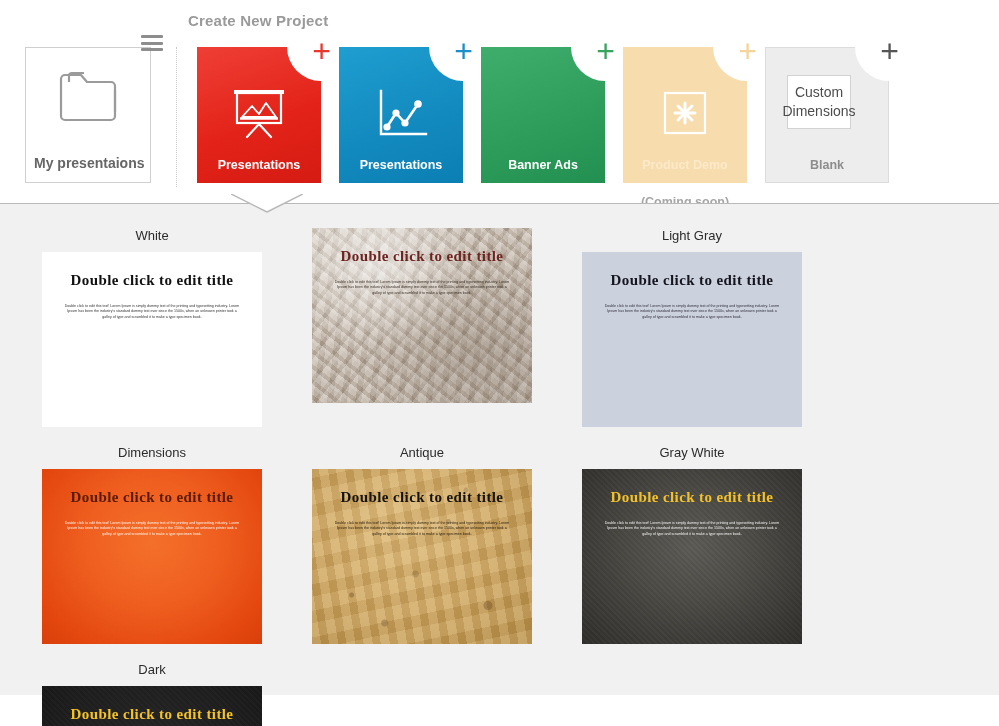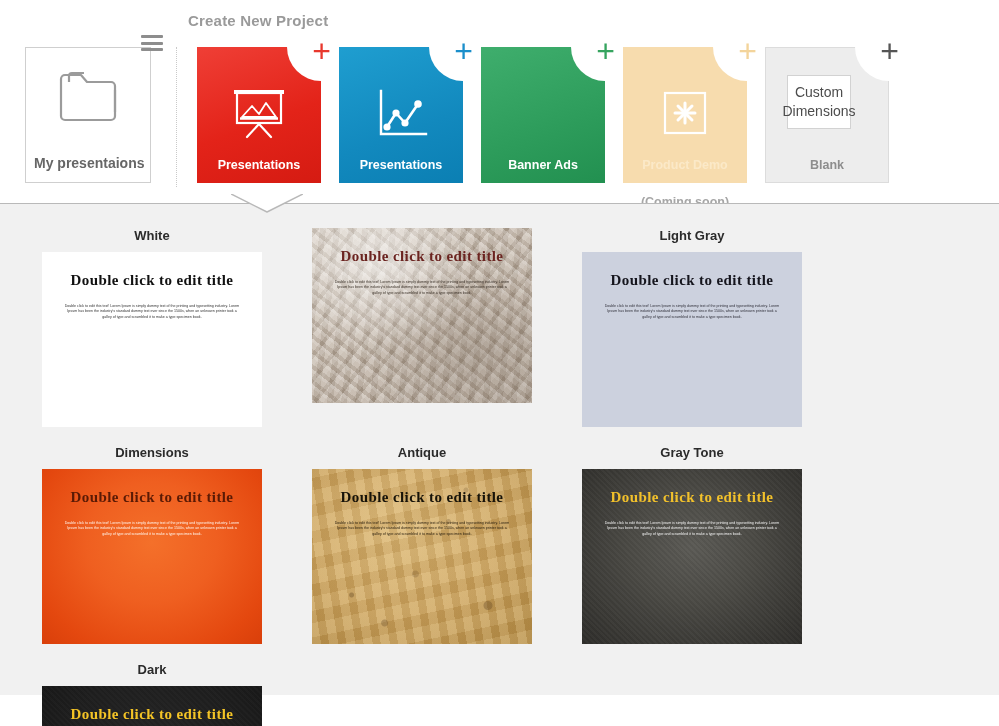--- a/index.html
+++ b/index.html
@@ -187,21 +187,21 @@
   }
   .theme {
     width: 236px;
     margin-left: 34px;
     margin-bottom: 18px;
   }
   .theme:nth-child(1) { margin-left: 34px; }
   .theme-name {
     text-align: center;
     font-size: 13px;
-    font-weight: bold;
+    font-weight: normal;
     color: #2b2b2b;
     margin-bottom: 9px;
   }
   .slide {
     position: relative;
     width: 220px; height: 175px;
     margin: 0 auto;
     overflow: hidden;
   }
   .slide .s-title {
@@ -421,21 +421,21 @@
 
     <div class="theme">
       <div class="theme-name">Antique</div>
       <div class="slide bg-antique">
         <div class="s-title">Double click to edit title</div>
         <div class="s-body">Double click to edit this text! Lorem Ipsum is simply dummy text of the printing and typesetting industry. Lorem Ipsum has been the industry's standard dummy text ever since the 1500s, when an unknown printer took a galley of type and scrambled it to make a type specimen book.</div>
       </div>
     </div>
 
     <div class="theme">
-      <div class="theme-name">Gray Tone</div>
+      <div class="theme-name">Gray White</div>
       <div class="slide bg-graytone">
         <div class="s-title">Double click to edit title</div>
         <div class="s-body">Double click to edit this text! Lorem Ipsum is simply dummy text of the printing and typesetting industry. Lorem Ipsum has been the industry's standard dummy text ever since the 1500s, when an unknown printer took a galley of type and scrambled it to make a type specimen book.</div>
       </div>
     </div>
 
     <div class="theme">
       <div class="theme-name">Dark</div>
       <div class="slide bg-dark">
         <div class="s-title">Double click to edit title</div>

